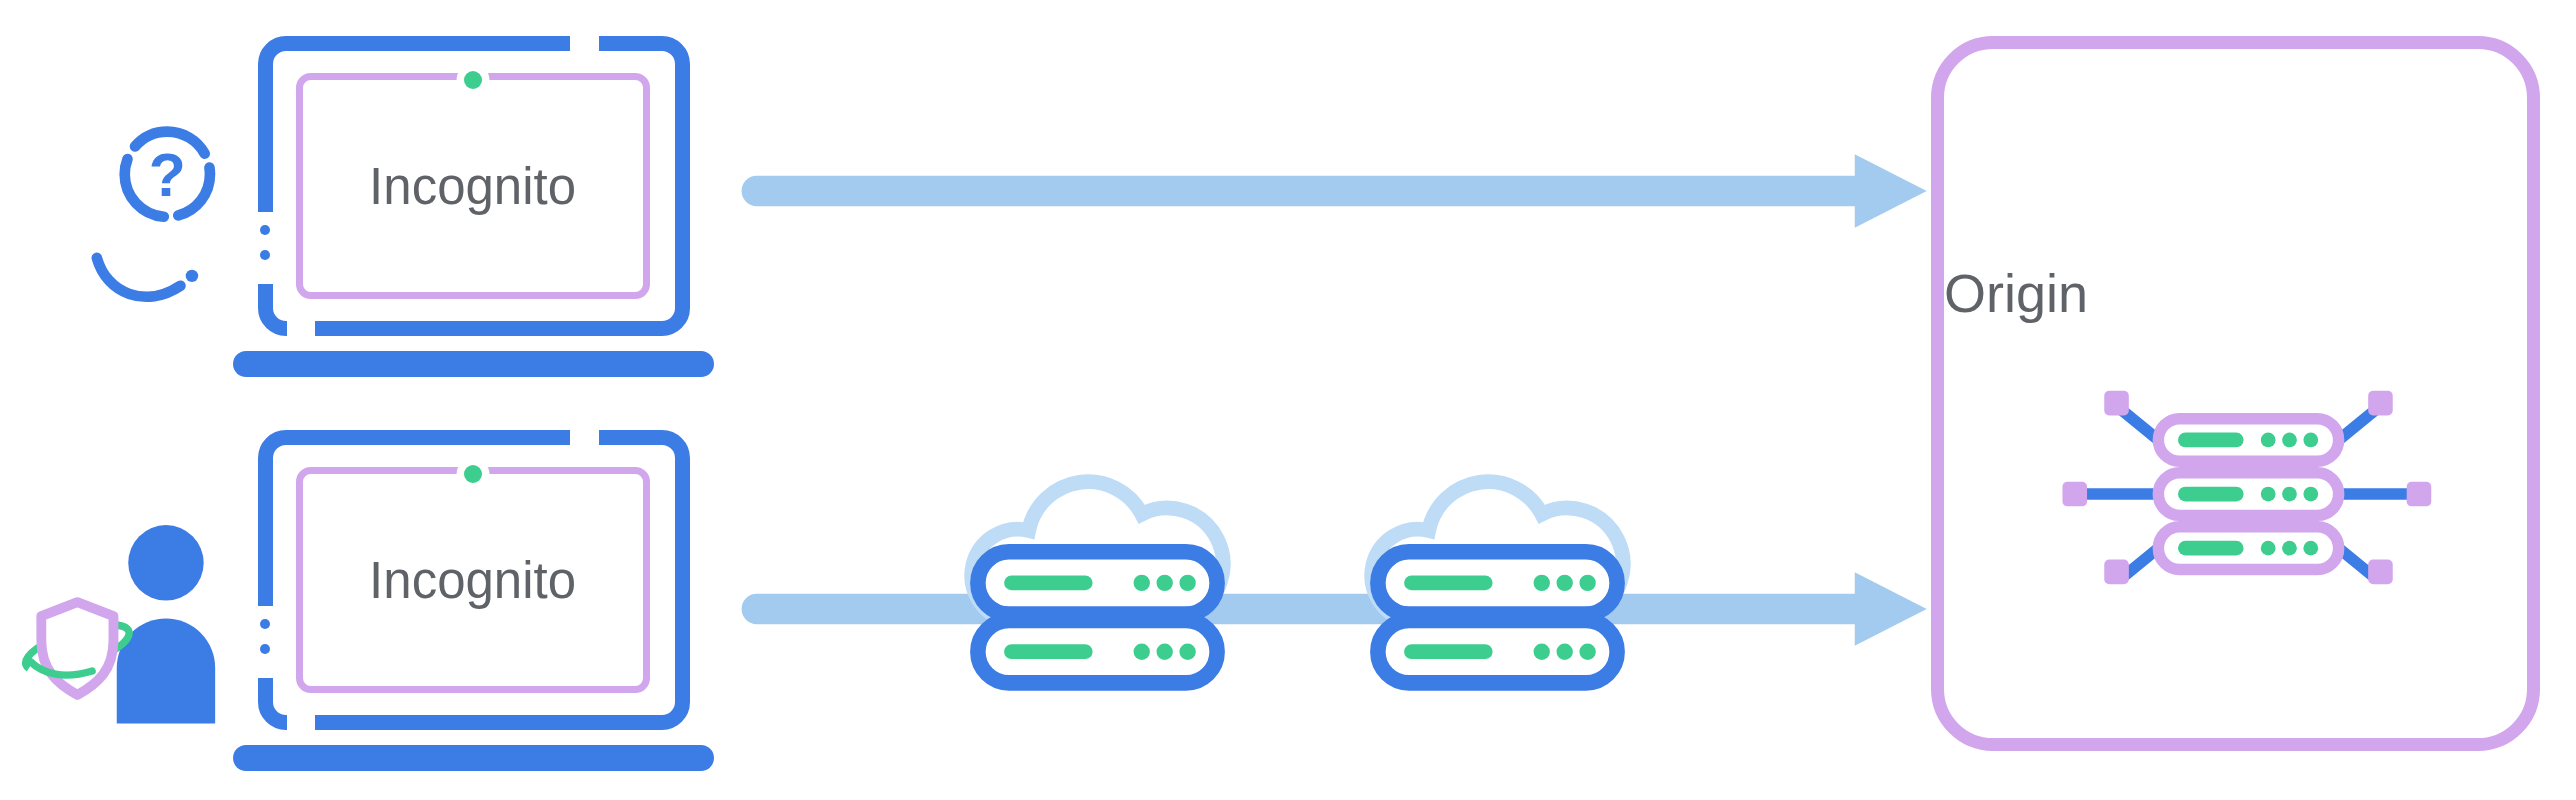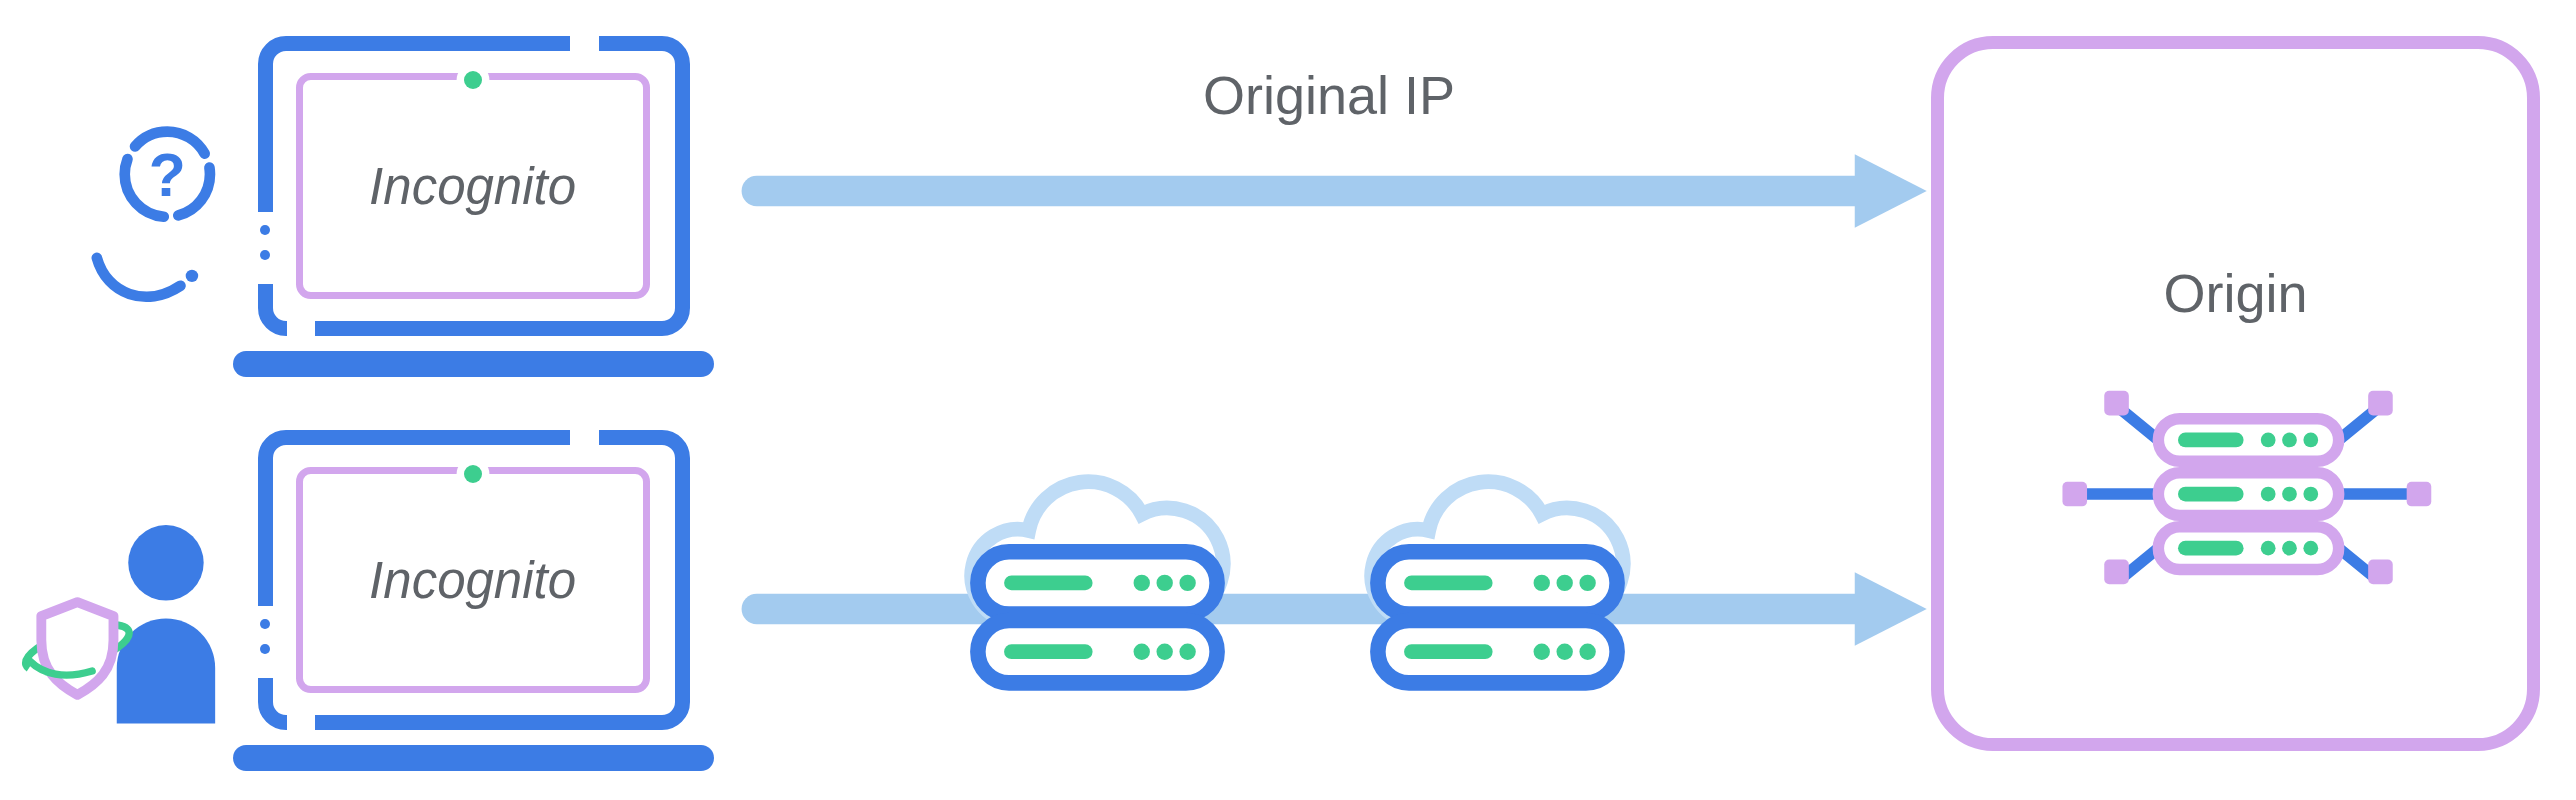--- a/index.html
+++ b/index.html
@@ -26,21 +26,21 @@
   .laptop .screen {
     position:absolute; left:23px; top:22px; width:354px; height:226px; box-sizing:border-box;
     border:7.4px solid var(--purple); border-radius:14.8px;
     display:flex; align-items:center; justify-content:center;
   }
   .cam-dot {
     position:absolute; left:50%; top:0; transform:translate(-50%,-50%);
     width:18px; height:18px; border-radius:50%; background:var(--green);
     box-shadow:0 0 0 7.4px #fff;
   }
-  .incognito-label { font-size:51px; color:var(--text);font-style:italic; }
+  .incognito-label { font-size:51px; color:var(--text); }
   .laptop .base {
     position:absolute; left:0; bottom:0; width:481px; height:26px;
     border-radius:13px; background:var(--blue);
   }
   .gap-top   { position:absolute; top:-15.6px; left:297px; width:29.5px; height:15.6px; background:#fff; }
   .gap-left  { position:absolute; left:-15.6px; top:161px; width:15.6px; height:72px; background:#fff; }
   .gap-bottom{ position:absolute; bottom:-15.6px; left:14.8px; width:28px; height:15.6px; background:#fff; }
   .edge-dot  { position:absolute; left:-12.7px; width:9.8px; height:9.8px; border-radius:50%; background:var(--blue); }
   .edge-dot.d1 { top:174px; } .edge-dot.d2 { top:199px; }
 
@@ -68,21 +68,21 @@
   }
   .label-original { top:64px; }
   .label-masked   { top:694px; }
 
   
   .origin-box {
     position:absolute; left:1931px; top:36px; width:609px; height:715px; box-sizing:border-box;
     border:13px solid var(--purple); border-radius:62px; background:#fff;
   }
   .origin-label {
-    position:absolute; top:213px; left:0; width:100%; text-align:center;
+    position:absolute; top:213px; left:0; width:100%; text-align:left;
     font-size:54px; color:var(--text);
   }
   .origin-icon { position:absolute; left:116px; top:330px; width:377px; height:217px; }
 </style>
 </head>
 <body>
 
 <div class="canvas">
 
   <svg class="arrow arrow-top" viewBox="0 0 1460 110">
@@ -169,21 +169,20 @@
       <span class="edge-dot d1"></span>
         <span class="edge-dot d2"></span>
       <div class="screen">
         <span class="cam-dot"></span>
         <span class="incognito-label">Incognito</span>
       </div>
     </div>
     <div class="base"></div>
   </div>
 
-  <div class="flow-label label-original">Original IP</div>
 
   <div class="origin-box">
     <div class="origin-label">Origin</div>
     <svg class="origin-icon" viewBox="0 0 230 132">
 
       <g class="s-blue" stroke-width="7" stroke-linecap="round" fill="none">
         <path d="M60 37 L38 19"></path>
           <path d="M60 70 L12 70"></path>
           <path d="M60 103 L38 121"></path>
         <path d="M170 37 L192 19"></path>

